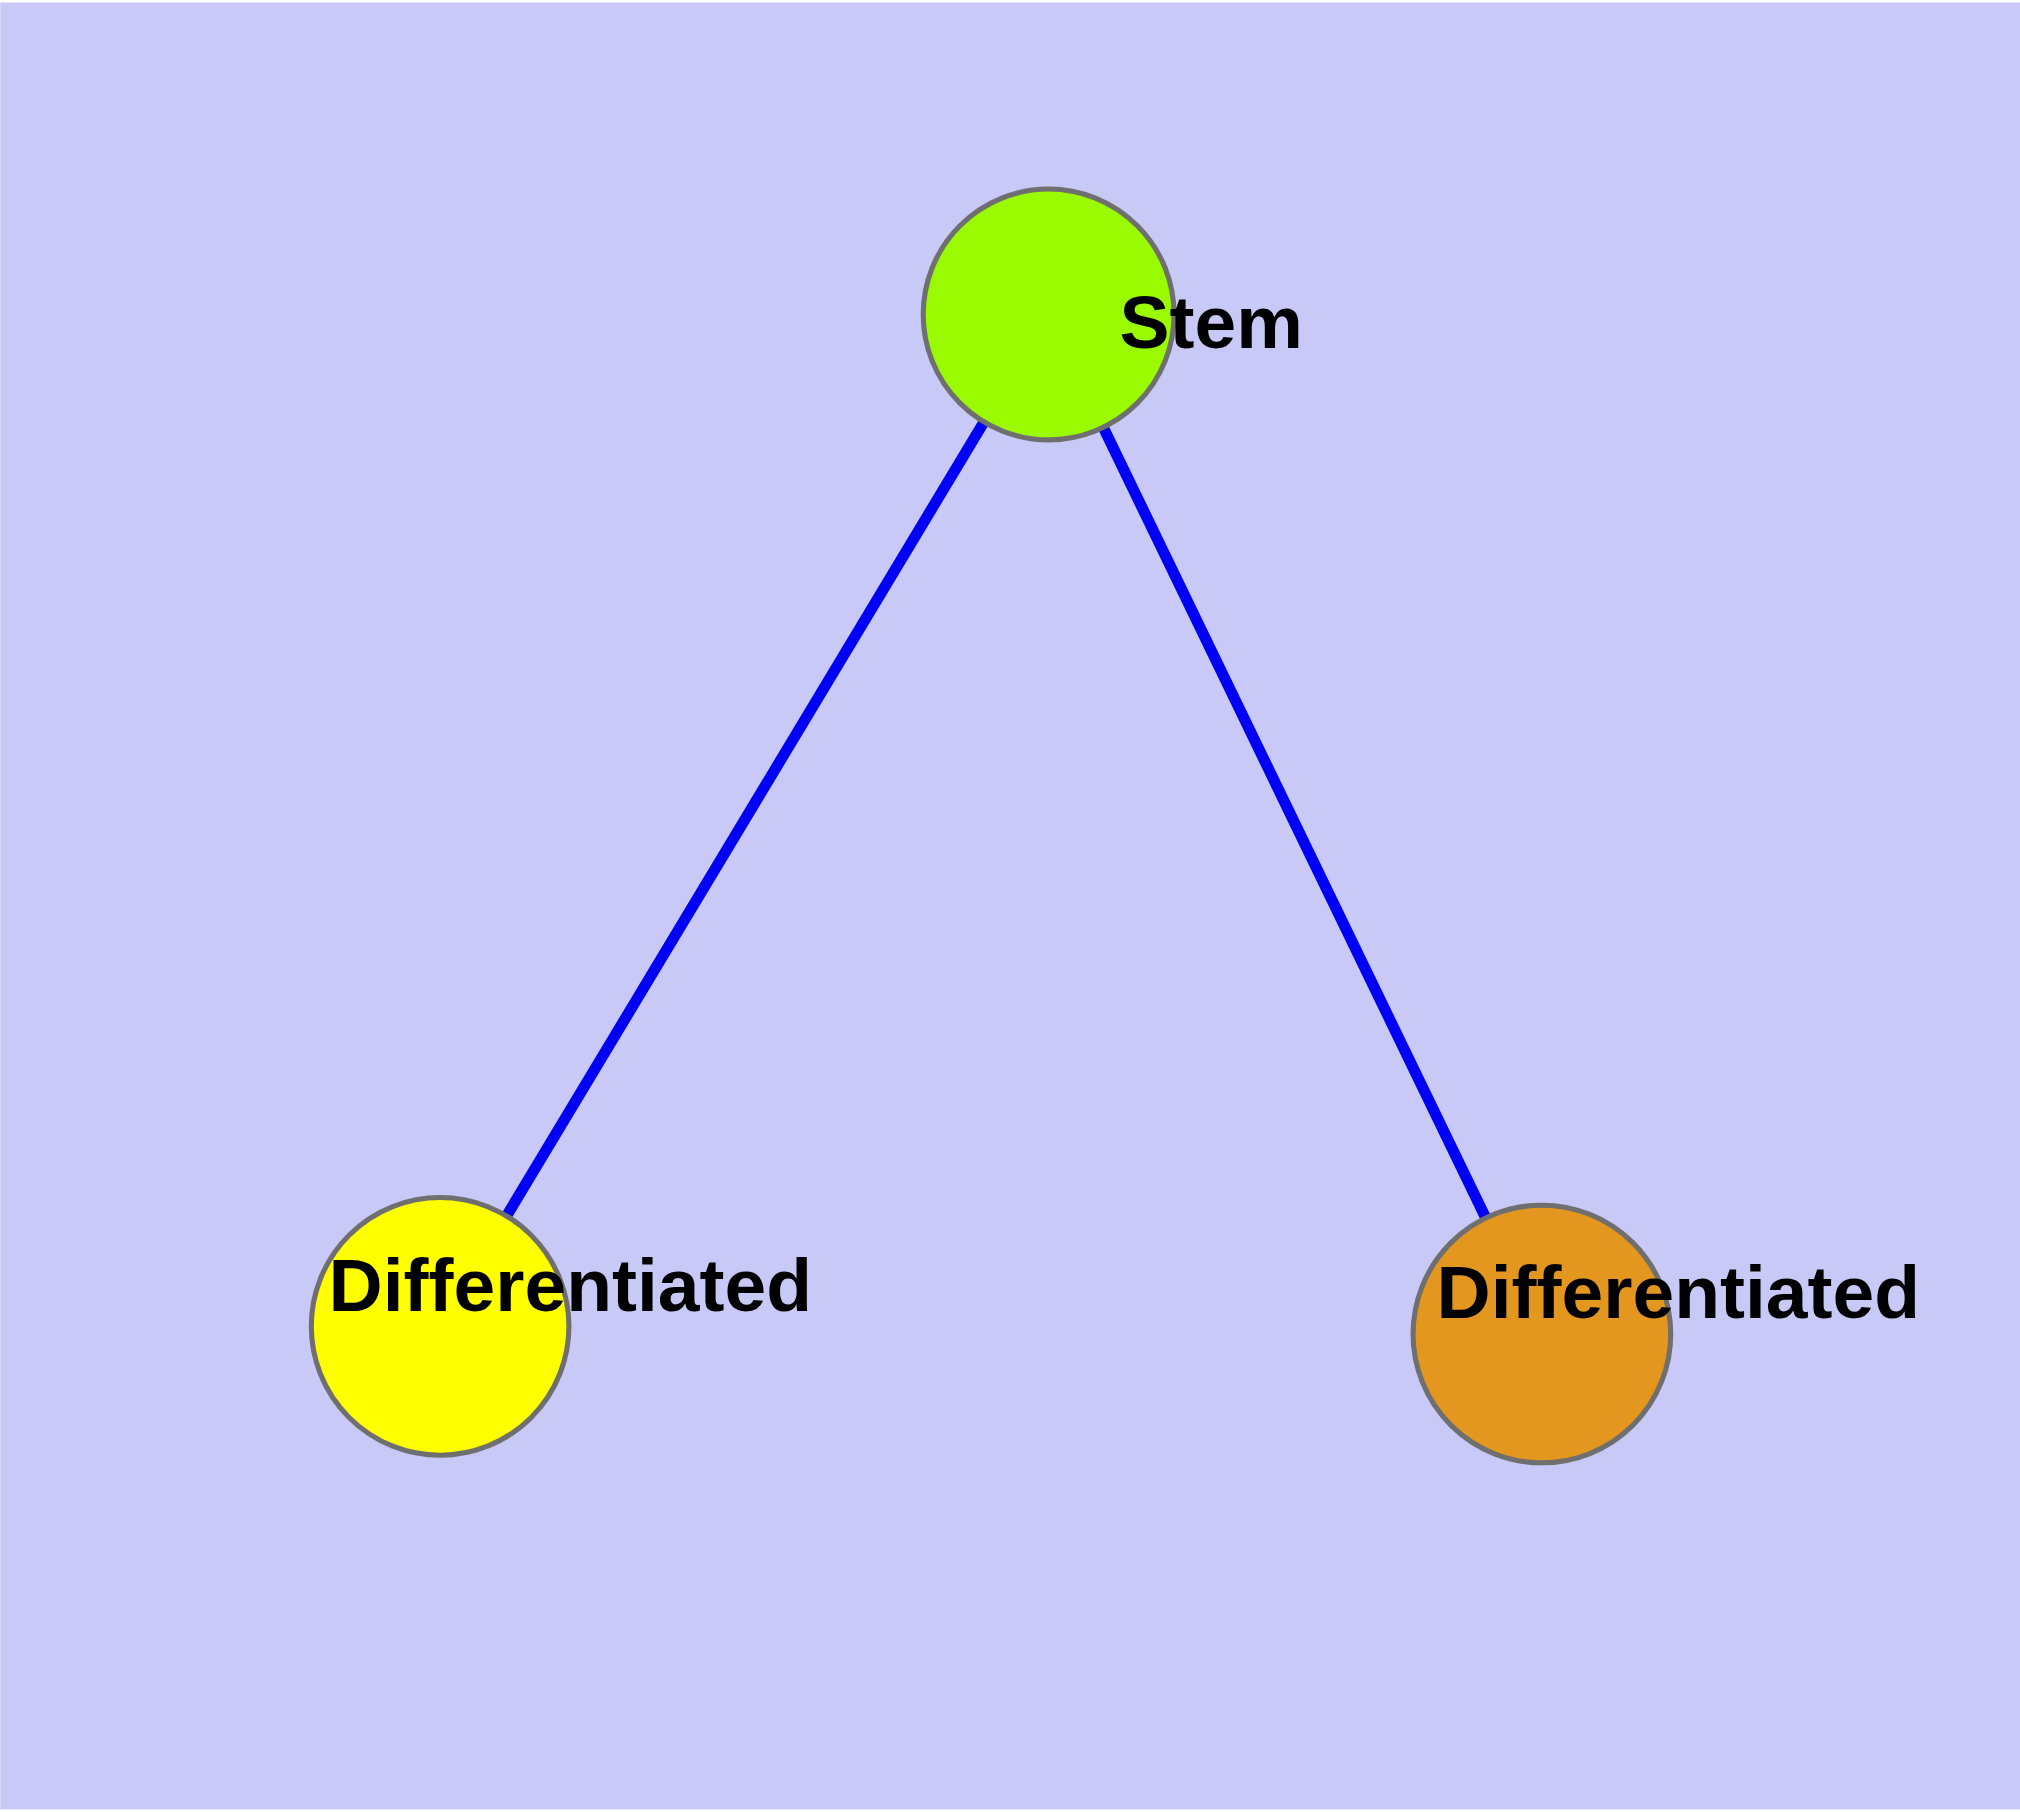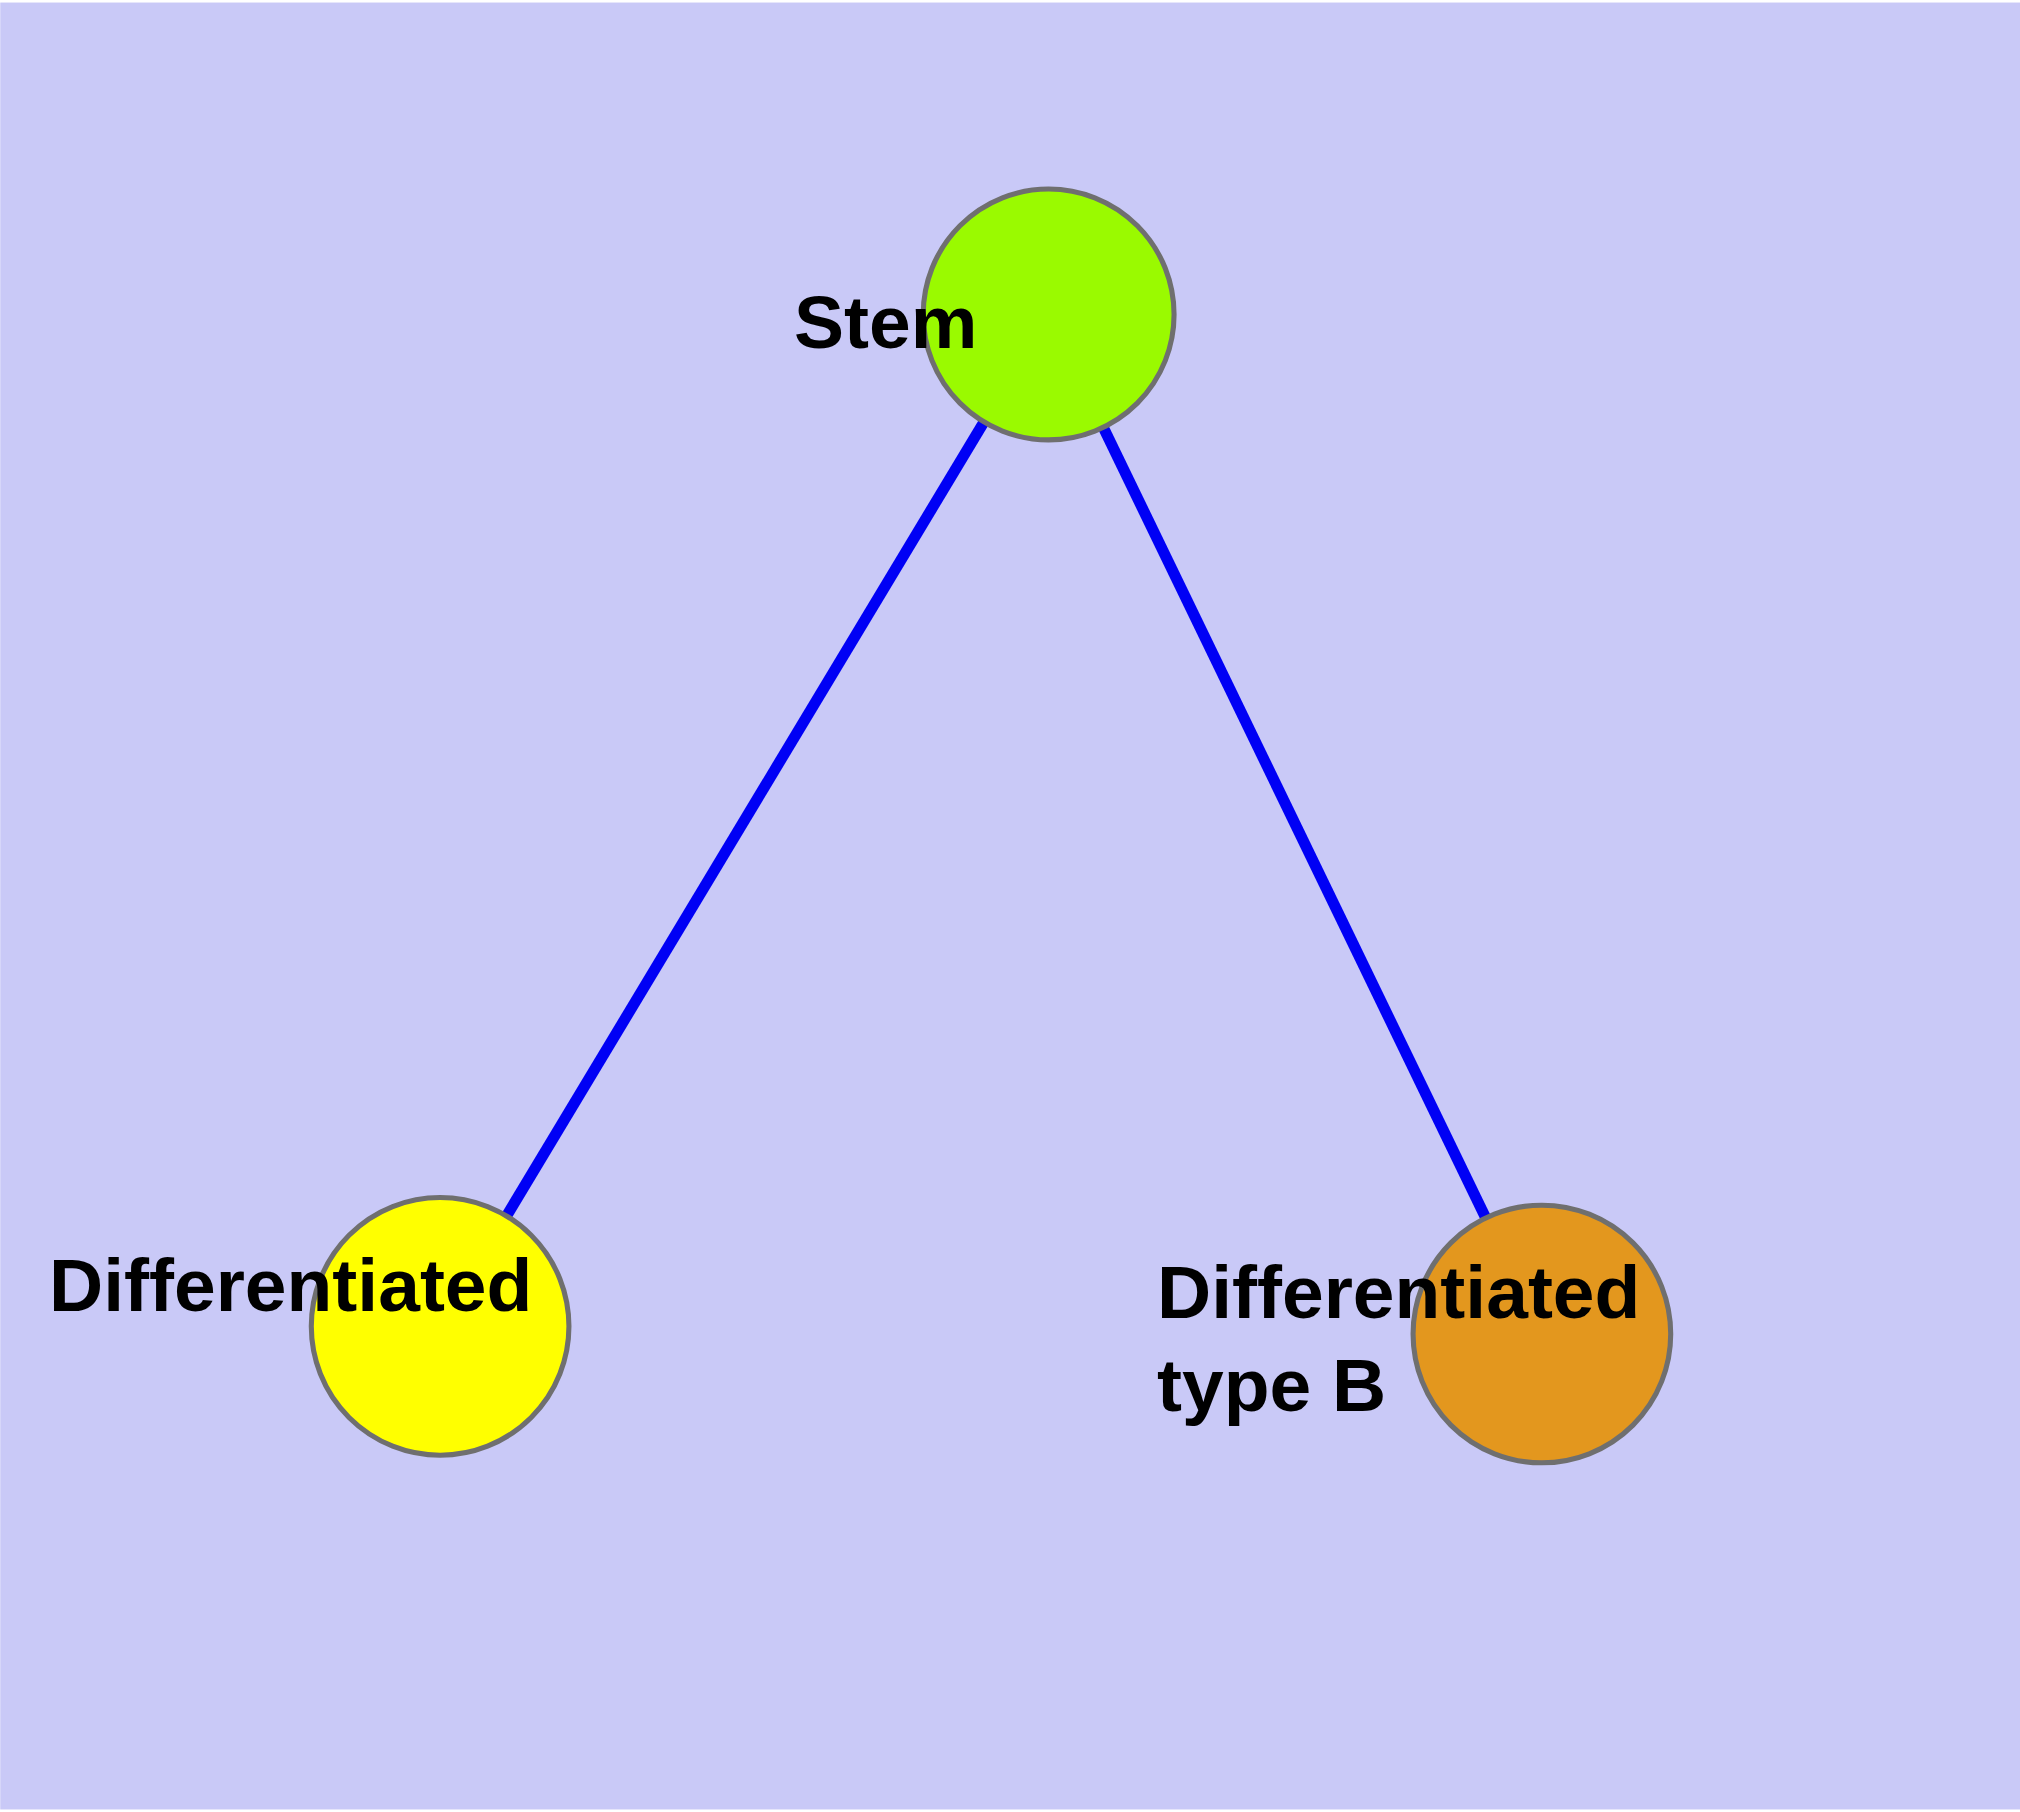--- a/index.html
+++ b/index.html
@@ -30,21 +30,21 @@
   .edge-line {
     stroke-width: 13;
     stroke-linecap: butt;
   }
   .node-label {
     position: absolute;
     color: #000000;
     font-weight: bold;
     font-size: 75px;
     line-height: 93px;
-    text-align: left;
+    text-align: right;
     white-space: nowrap;
     letter-spacing: 0px;
   }
   .label-stem {
     left: 794px;
     top: 276px;
     width: 509px;
   }
   .label-a {
     left: 49px;
@@ -78,17 +78,16 @@
   </svg>
 
   <div class="node-label label-stem">Stem</div>
 
   <div class="node-label label-a">
     <div>Differentiated</div>
   </div>
 
   <div class="node-label label-b">
     <div>Differentiated</div>
-    <div>type B</div>
   </div>
 
 </div>
 
 
 </body></html>

